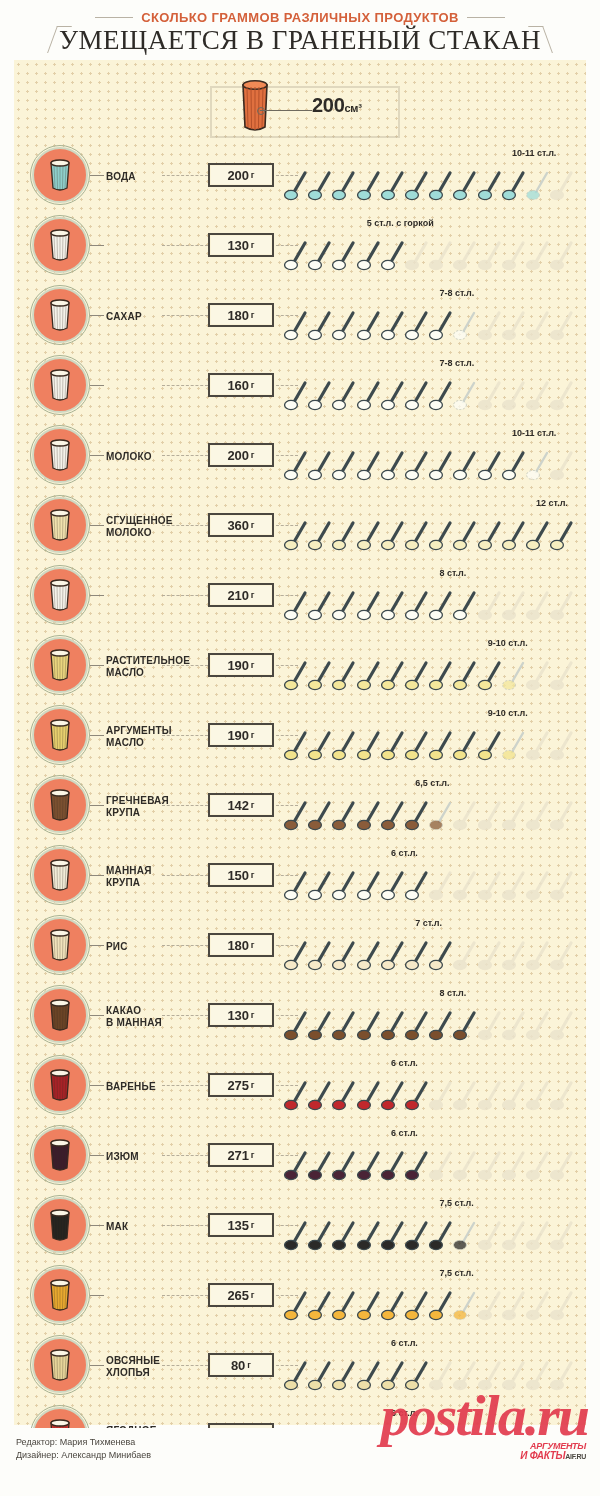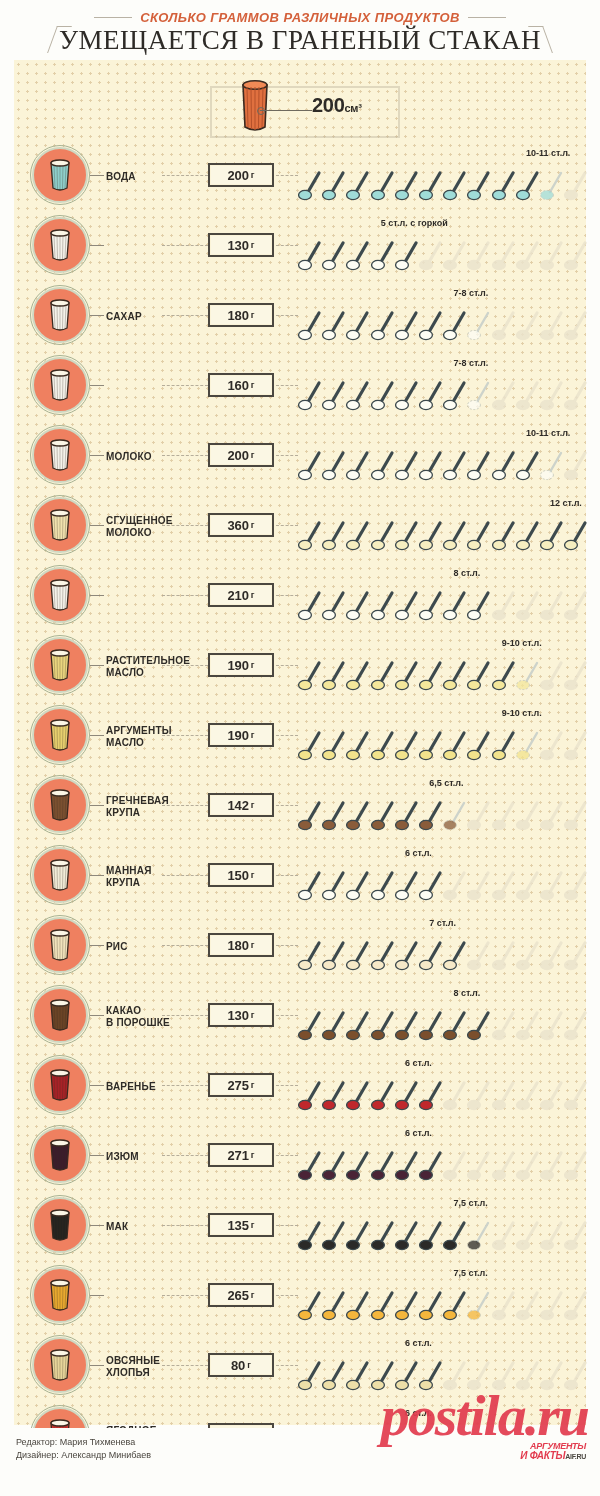--- a/index.html
+++ b/index.html
@@ -12,21 +12,21 @@
   }
   .page{width:600px;height:1496px;position:relative;background:#fdfdfa;}
 
   
   .header{
     position:absolute;left:0;top:0;width:600px;height:58px;
     background:#fdfdfa;
   }
   .subtitle-row{
     position:absolute;left:0;top:9px;width:600px;height:17px;
-    display:flex;align-items:center;justify-content:center;gap:8px;font-style:italic;
+    display:flex;align-items:center;justify-content:center;gap:8px;
   }
   .sub-rule{height:1px;background:#b9b2a4;width:38px;}
   .subtitle{
     color:#d4603a;font-size:13px;font-weight:bold;letter-spacing:.4px;
     font-family:"Liberation Sans", sans-serif;white-space:nowrap;
   }
   .maintitle-wrap{
     position:absolute;left:0;top:24px;width:600px;height:32px;
     display:flex;align-items:center;justify-content:center;
   }
@@ -96,21 +96,21 @@
   .weightbox{
     position:absolute;left:194px;top:21px;width:66px;height:24px;
     border:2px solid #4b4740;background:#fbf7e4;
     box-sizing:border-box;
     display:flex;align-items:center;justify-content:center;
     box-shadow:inset 0 0 0 1px #fbf4d8;
   }
   .weightbox .val{color:#2e2b27;font-size:13px;font-weight:bold;letter-spacing:-.2px;}
   .weightbox .unit{color:#2e2b27;font-size:9px;font-weight:bold;margin-left:2px;}
 
-  .spoons{position:absolute;left:284px;top:0;width:302px;height:70px;}
+  .spoons{position:absolute;left:270px;top:0;width:302px;height:70px;}
   .sp-count{
     position:absolute;top:6px;
     color:#2e2b27;font-size:9px;font-weight:bold;white-space:nowrap;
   }
   .sp-strip{position:absolute;left:0;top:22px;height:44px;}
   .spoon{position:absolute;width:24px;height:40px;top:0;}
 
   
   .footer{position:absolute;left:0;top:1428px;width:600px;height:68px;background:#fdfdfa;}
   .credits{position:absolute;left:16px;top:8px;line-height:13px;}
@@ -1108,21 +1108,21 @@
                   <line x1="10" y1="8" x2="10.5" y2="32"></line>
                   <line x1="13" y1="8" x2="13" y2="33"></line>
                   <line x1="16" y1="8" x2="15.5" y2="32"></line>
                   <line x1="19" y1="8" x2="18" y2="31"></line>
                 </g>
               </svg></span>
           </div>
           <span class="conn1"></span>
           <div class="pname">
             <div>КАКАО</div>
-            <div>В ПОРОШКЕ</div>
+            <div>В МАННАЯ</div>
           </div>
           <span class="conn2"></span>
           <div class="weightbox">
             <span class="val">130</span>
             <span class="unit">г</span>
           </div>
           <span class="conn3"></span>
           <div class="spoons">
             <div class="sp-strip">
               <span class="spoon" style="left: 0px;"><svg viewBox="0 0 24 40" width="24" height="40" style="opacity:1">

